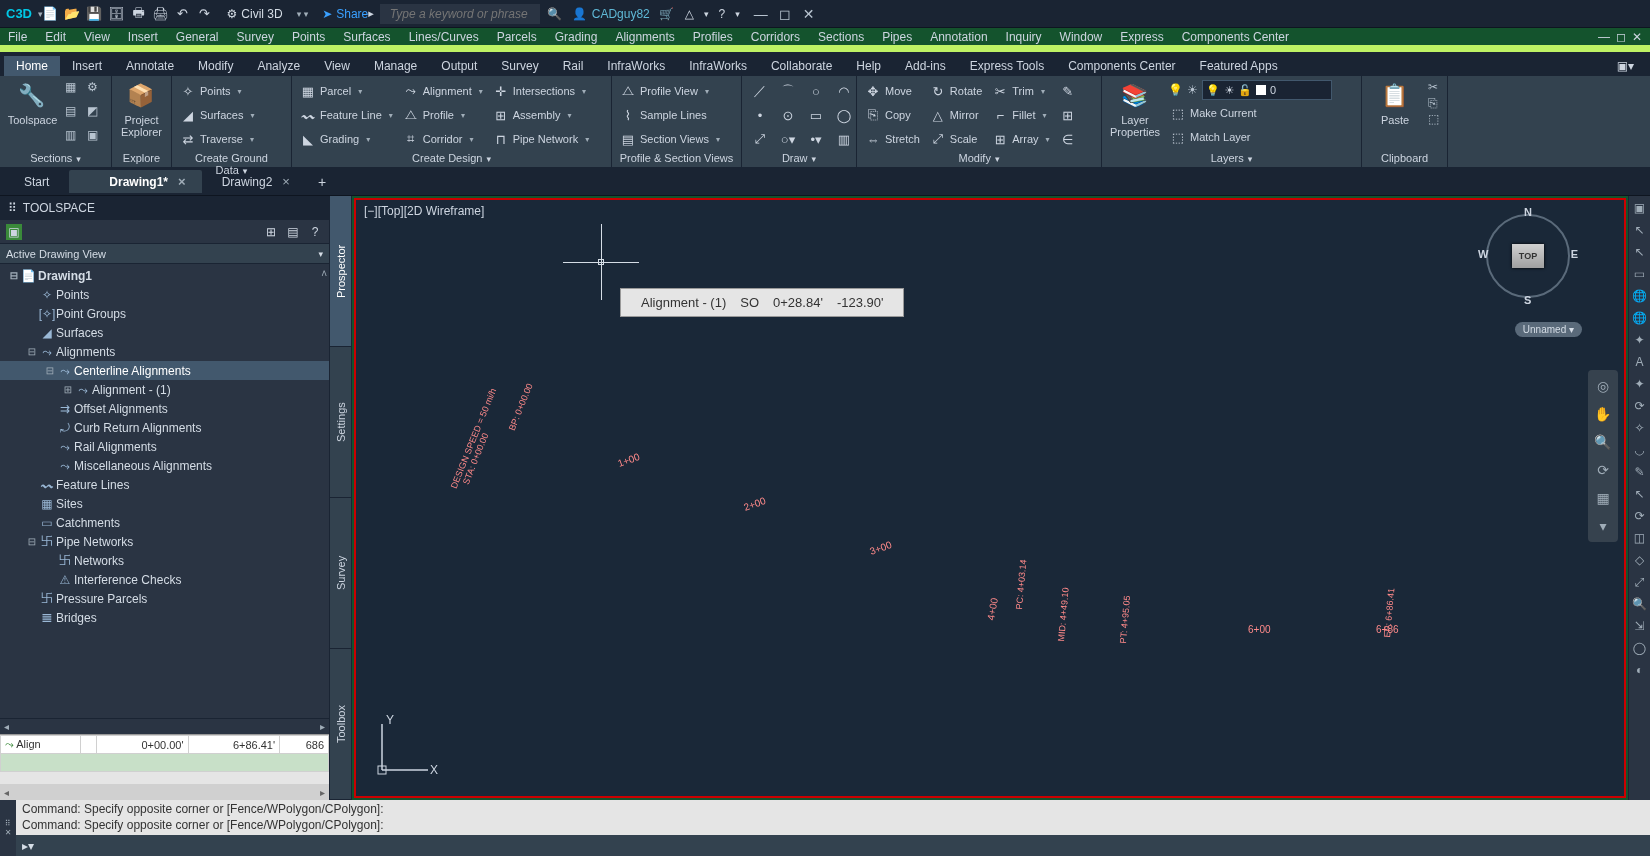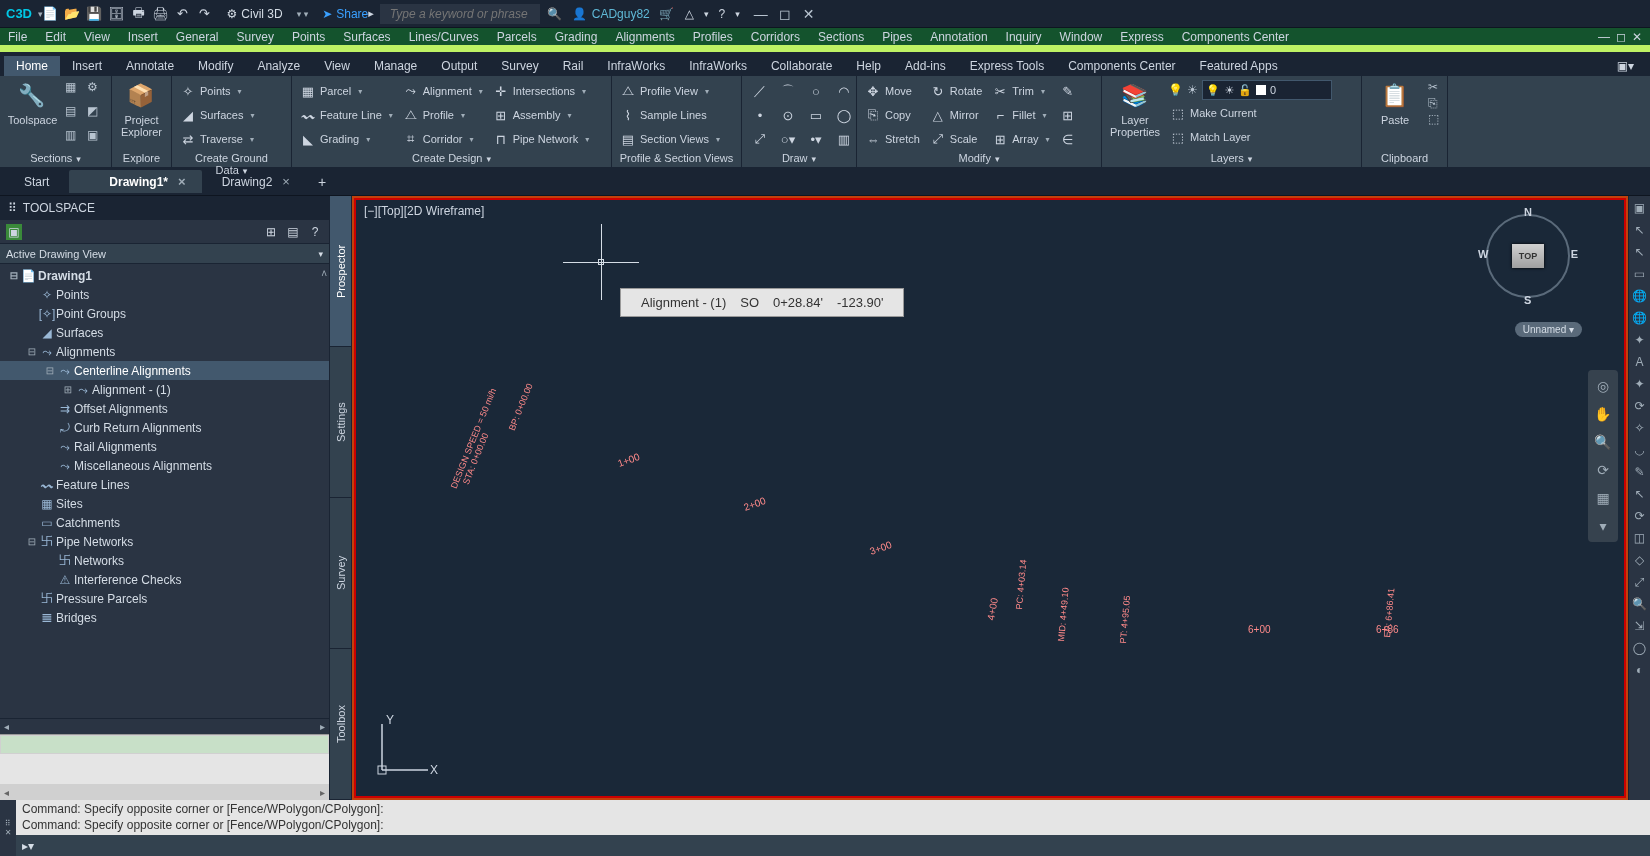--- a/index.html
+++ b/index.html
@@ -77,21 +77,21 @@
 .prop-grid td { border: 1px solid #d0d0d0; padding: 2px 4px; background: #fff; height: 18px; white-space: nowrap; overflow: hidden; }
 .prop-grid tr.alt td { background: #c8e0c8; }
 .sidebar-hscroll2 { height: 16px; background: #d0d0d0; display: flex; align-items: center; justify-content: space-between; padding: 0 4px; font-size: 10px; color: #666; }
 
 
 .vert-tabs { width: 22px; background: #33424f; display: flex; flex-direction: column; border-right: 1px solid #1a2433; }
 .vtab { flex: 1; display: flex; align-items: center; justify-content: center; writing-mode: vertical-rl; transform: rotate(180deg); font-size: 11px; color: #cdd5e0; border-top: 1px solid #1a2433; cursor: default; }
 .vtab.active { background: #42586d; color: #fff; }
 
 
-.viewport-wrap { flex: 1; position: relative; background: #c2410c; }
+.viewport-wrap { flex: 1; position: relative; background: #14532d; }
 .viewport { position: absolute; inset: 2px; border: 2px solid #cc0000; background: #1a2838; }
 .vp-label { position: absolute; left: 8px; top: 4px; color: #cdd5e0; font-size: 12px; }
 .crosshair { position: absolute; left: 245px; top: 62px; }
 .crosshair::before { content: ""; position: absolute; left: -38px; top: 0; width: 76px; height: 1px; background: #d5dde6; }
 .crosshair::after { content: ""; position: absolute; left: 0; top: -38px; width: 1px; height: 76px; background: #d5dde6; }
 .crosshair-box { position: absolute; left: -3px; top: -3px; width: 6px; height: 6px; border: 1px solid #d5dde6; }
 .tooltip-box { position: absolute; left: 264px; top: 88px; background: #e5e5e5; color: #333; padding: 6px 20px; font-size: 13px; border: 1px solid #999; display: flex; gap: 14px; }
 
 .alignment-svg { position: absolute; inset: 0; }
 .station-lbl { position: absolute; color: #ff8a8a; font-size: 10px; transform: rotate(-20deg); transform-origin: left bottom; }
@@ -614,20 +614,27 @@
           <span>Bridges</span>
         </div>
       </div>
     <div class="sidebar-hscroll">
         <span>◂</span>
         <span>▸</span>
       </div>
     <div class="prop-grid">
       <table>
         <tbody>
+        <tr>
+          <td><span style="color:#3a8a3a">⤳ </span><span>Align</span></td>
+          <td></td>
+          <td style="text-align:right">0+00.00'</td>
+          <td style="text-align:right">6+86.41'</td>
+          <td style="text-align:right">686</td>
+        </tr>
         <tr class="alt">
               <td colspan="5">&nbsp;</td>
             </tr>
       </tbody>
         </table>
     </div>
     <div class="sidebar-hscroll2">
         <span>◂</span>
         <span>▸</span>
       </div>

